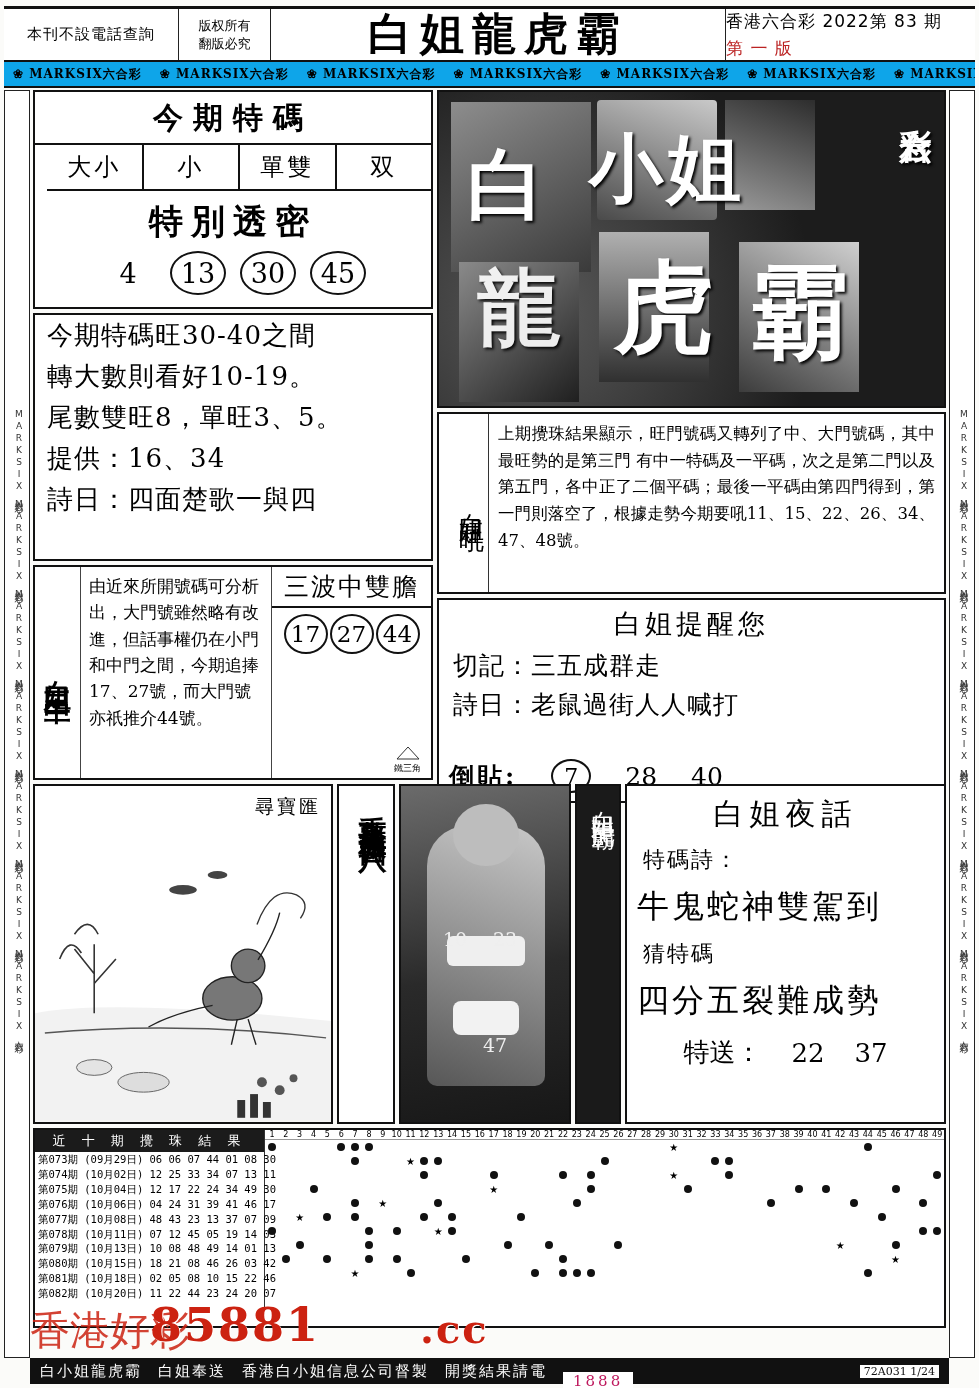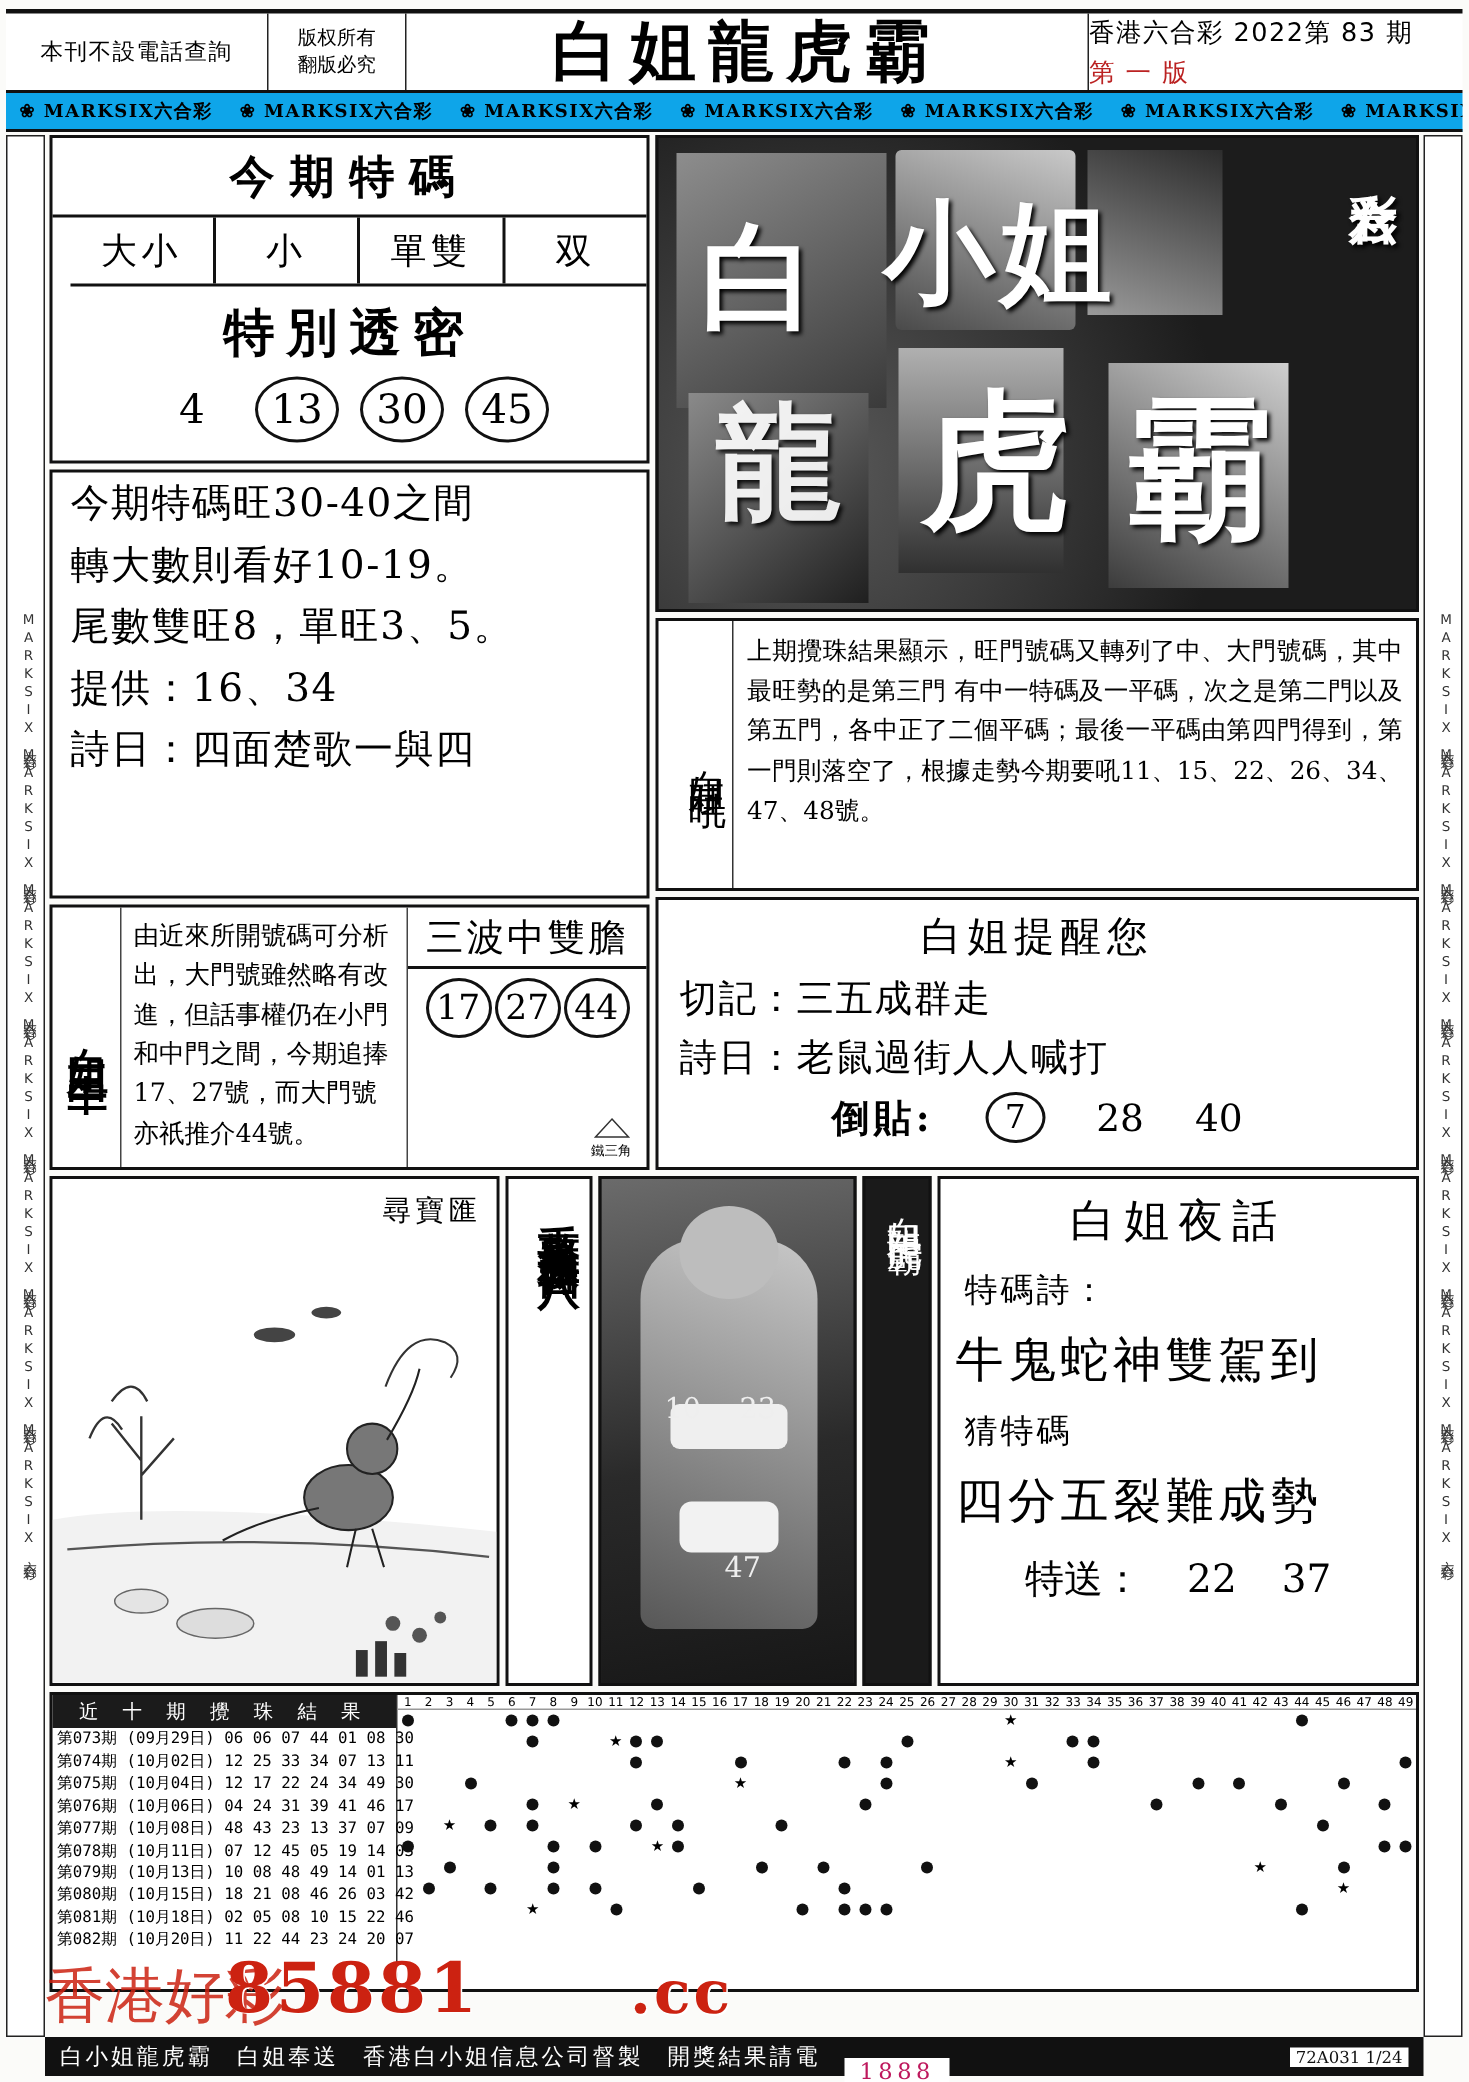--- a/index.html
+++ b/index.html
@@ -189,22 +189,22 @@
   .remind { padding: 6px 10px 8px; }
   .remind-title {
     text-align: center; font-size: 27px; letter-spacing: 4px;
     font-family: "DejaVu Serif", serif; padding-bottom: 4px;
   }
   .remind-line {
     font-size: 25px; letter-spacing: 1px; padding: 3px 4px;
     font-family: "DejaVu Serif", serif;
   }
   .paste-row {
-    display: flex; align-items: center; justify-content: center; gap: 34px;
-    font-size: 25px; font-family: "DejaVu Serif", serif; padding-top: 4px;
+    display: flex; align-items: center; gap: 34px;
+    font-size: 25px; font-family: "DejaVu Serif", serif; padding-top: 4px; margin-top: 31px;
   }
   .paste-row .lbl { font-weight: 700; letter-spacing: 3px; }
   .circnum {
     width: 40px; height: 34px; border: 2px solid #111; border-radius: 50%;
     display: flex; align-items: center; justify-content: center; font-size: 22px;
   }
 
   
   .row2 { display: flex; gap: 4px; height: 340px; margin-top: 4px; }
   .art-box { width: 300px; position: relative; overflow: hidden; background: #fff; }
@@ -338,21 +338,21 @@
           </div>
 
           <div class="box" style="flex:1">
             <div class="gift-line">今期特碼旺30-40之間</div>
             <div class="gift-line">轉大數則看好10-19。</div>
             <div class="gift-line">尾數雙旺8，單旺3、5。</div>
             <div class="gift-line">提供：16、34</div>
             <div class="gift-line">詩日：四面楚歌一與四</div>
           </div>
 
-          <div class="box" style="height:177px">
+          <div class="box" style="height:215px">
             <div class="three-wrap">
               <div class="three-label">白姐三中二</div>
               <div class="three-text">由近來所開號碼可分析出，大門號雖然略有改進，但話事權仍在小門和中門之間，今期追捧17、27號，而大門號亦祇推介44號。</div>
               <div class="three-box">
                 <div class="hdr">三波中雙膽</div>
                 <div class="three-nums">
                   <div class="n">17</div>
                   <div class="n">27</div>
                   <div class="n">44</div>
                 </div>

